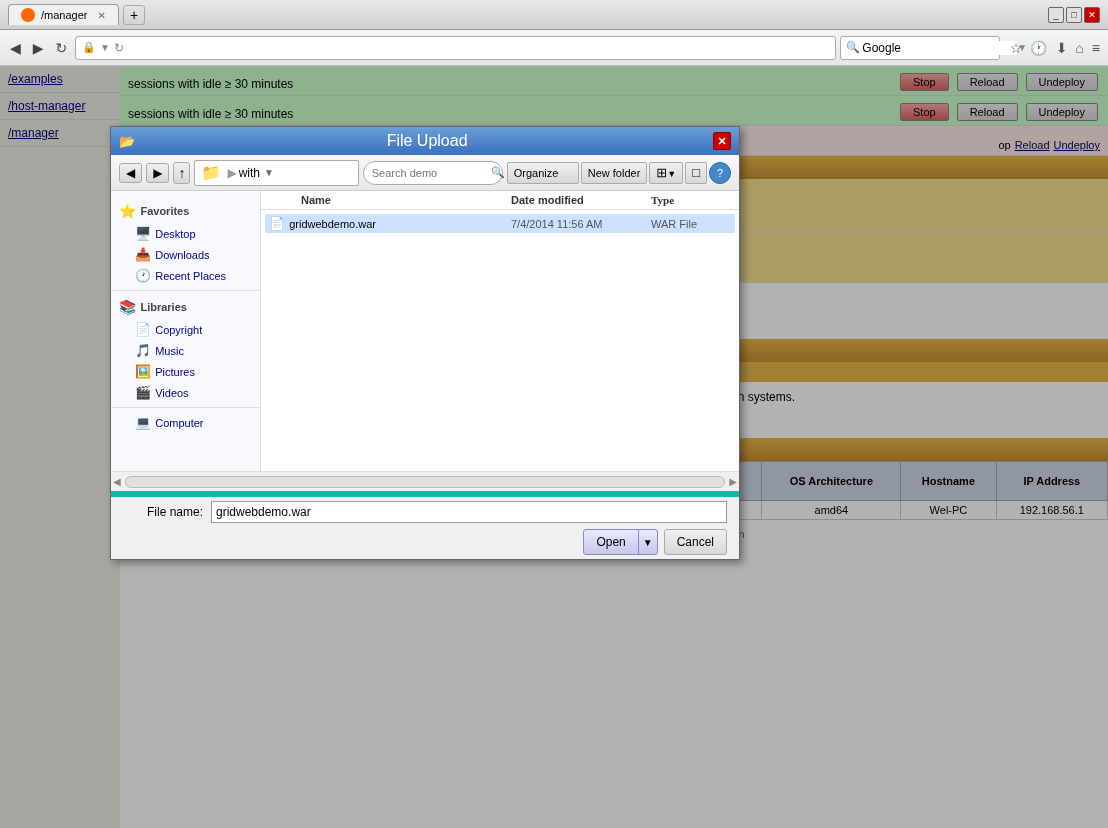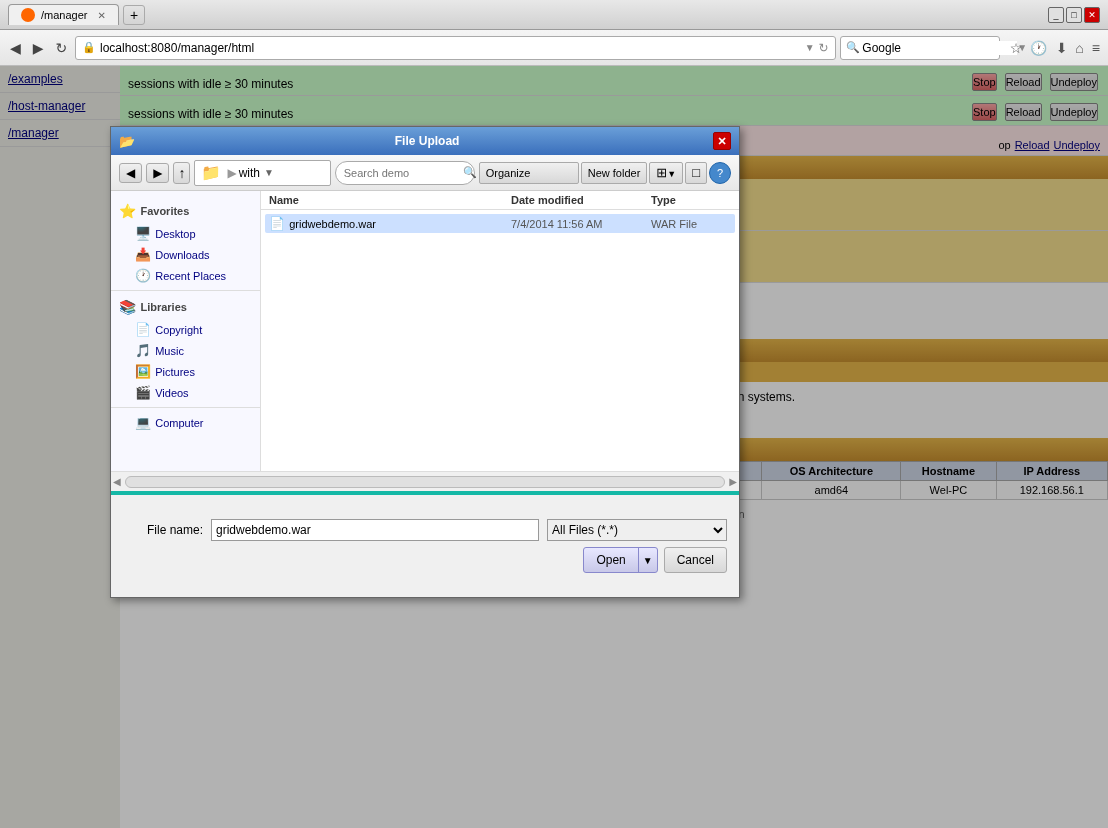--- a/index.html
+++ b/index.html
@@ -89,21 +89,21 @@
     .app-row {
       display: flex;
       align-items: flex-end;
       padding: 4px 8px;
       border-bottom: 1px solid #ddd;
       min-height: 30px;
     }
     .app-row.green { background: #ccffcc; }
 
     .btn-sm {
-      padding: 2px 0;
+      padding: 2px 12px;
       font-size: 11px;
       border: 1px solid #888;
       background: linear-gradient(to bottom, #f0f0f0, #d8d8d8);
       cursor: pointer;
       border-radius: 2px;
       margin: 0 2px;
     }
     .btn-sm.red { background: linear-gradient(to bottom, #ffaaaa, #dd6666); }
 
     .section-header {
@@ -134,21 +134,21 @@
 
     
     .server-table {
       width: 100%;
       border-collapse: collapse;
       font-size: 11px;
     }
     .server-table th {
       background: #d0d8e8;
       border: 1px solid #aaa;
-      padding: 3px 6px;
+      padding: 13px 6px;
       text-align: center;
     }
     .server-table td {
       background: white;
       border: 1px solid #ccc;
       padding: 3px 6px;
       text-align: center;
     }
 
     .footer {
@@ -179,21 +179,21 @@
     }
     .dialog-titlebar {
       background: linear-gradient(to bottom, #6a9fd8, #3a6fbc);
       color: white;
       padding: 4px 8px;
       display: flex;
       align-items: center;
       justify-content: space-between;
       height: 28px;
     }
-    .dialog-title { font-size: 12px; font-weight: bold; }
+    .dialog-title { font-size: 16px; font-weight: normal; }
     .dialog-close-btn {
       background: #cc0000;
       color: white;
       border: 1px solid #990000;
       border-radius: 2px;
       width: 18px;
       height: 18px;
       display: flex;
       align-items: center;
       justify-content: center;
@@ -284,23 +284,23 @@
       flex-direction: column;
     }
     .file-list-header {
       display: flex;
       border-bottom: 1px solid #ddd;
       padding: 3px 8px;
       font-size: 11px;
       font-weight: bold;
       color: #333;
     }
-    .file-list-header .col-name { flex: 1; cursor: pointer; }
+    .file-list-header .col-name { flex: 1; cursor: pointer; margin-left: 32px; }
     .file-list-header .col-date { width: 140px; }
-    .file-list-header .col-type { width: 80px; }
+    .file-list-header .col-type { width: 80px; font-family: Liberation Serif, serif; }
     .file-list-body { flex: 1; overflow-y: auto; padding: 4px; }
     .file-item {
       display: flex;
       align-items: center;
       padding: 2px 4px;
       font-size: 11px;
       cursor: pointer;
       border-radius: 2px;
     }
     .file-item.selected { background: #cce0ff; }
@@ -321,22 +321,22 @@
       flex: 1;
       height: 12px;
       background: #e0e0e0;
       border: 1px solid #bbb;
       border-radius: 6px;
       margin: 0 4px;
     }
 
     .dialog-footer {
       background: #f0f0f0;
-      border-top: 4px solid #14b8a6;
-      padding: 24px 12px;
+      border-top: 6px solid #14b8a6;
+      padding: 4px 12px;
     }
     .file-name-row {
       display: flex;
       align-items: center;
       margin-bottom: 6px;
       gap: 8px;
     }
     .file-name-label { font-size: 12px; width: 80px; text-align: right; }
     .file-name-input {
       flex: 1;
@@ -428,21 +428,20 @@
     <div class="win-btn close">✕</div>
   </div>
 </div>
 
 <div class="browser-nav-bar">
   <button class="nav-btn">◀</button>
   <button class="nav-btn">▶</button>
   <button class="nav-btn">↻</button>
   <div class="address-bar-container">
     <span style="font-size:11px;color:#888;margin-right:4px;">🔒</span>
-    <input class="address-bar" value="localhost:8080/manager/html" style="">
     <span style="color:#888;font-size:10px;">▼</span>
     <span style="color:#888;font-size:12px;margin-left:4px;">↻</span>
   </div>
   <div class="search-bar-container">
     <span style="font-size:11px;color:#888;margin-right:2px;">🔍</span>
     <input class="search-bar" value="Google" style="">
     <span style="font-size:10px;color:#888;">▼</span>
   </div>
   <div class="toolbar-icons">
     <span class="toolbar-icon">☆</span>
@@ -574,21 +573,21 @@
           <span class="folder-nav-icon">📁</span>
           <span class="breadcrumb-arrow">▶</span>
           <span>with</span>
           <span style="margin-left:4px;font-size:10px;color:#666;">▼</span>
         </div>
         <div class="search-dialog">
           <input type="text" placeholder="Search demo" style="border: none; outline: none; font-size: 11px; flex: 1 1 0%; background: transparent; width: 100px;">
           <span style="font-size:11px;color:#888;">🔍</span>
         </div>
         <div class="view-toolbar">
-          <button class="view-btn" style="width:100px;display:flex;align-items:center;justify-content:space-between;padding:6px 6px;">Organize</button>
+          <button class="view-btn" style="width:72px;display:flex;align-items:center;justify-content:space-between;padding:6px 6px;">Organize</button>
           <button class="view-btn"><span>New folder</span></button>
           <button class="view-btn" style="font-size:13px;">⊞<span style="font-size:9px;">▼</span></button>
           <button class="view-btn" style="font-size:13px;">□</button>
           <button class="view-btn" style="background:#4488cc;color:white;border-color:#2266aa;border-radius:50%;width:22px;padding:0;display:flex;align-items:center;justify-content:center;">?</button>
         </div>
       </div>
 
       <div class="dialog-content">
 
         <div class="dialog-sidebar">
@@ -656,23 +655,20 @@
       <div class="dialog-scrollbar-area">
         <div style="font-size:10px;color:#888;">◀</div>
         <div class="h-scrollbar"></div>
         <div style="font-size:10px;color:#888;">▶</div>
       </div>
 
       <div class="dialog-footer">
         <div class="file-name-row">
           <label class="file-name-label">File name:</label>
           <input class="file-name-input" type="text" value="gridwebdemo.war" style="flex: 1 1 0%;">
-          <select class="file-type-select">
-            <option>All Files (*.*)</option>
-          </select>
         </div>
         <div class="dialog-buttons">
           <div class="open-btn">
             <span class="open-btn-main">Open</span>
             <span class="open-btn-arrow">▼</span>
           </div>
           <button class="cancel-btn">Cancel</button>
         </div>
       </div>
     </div>

